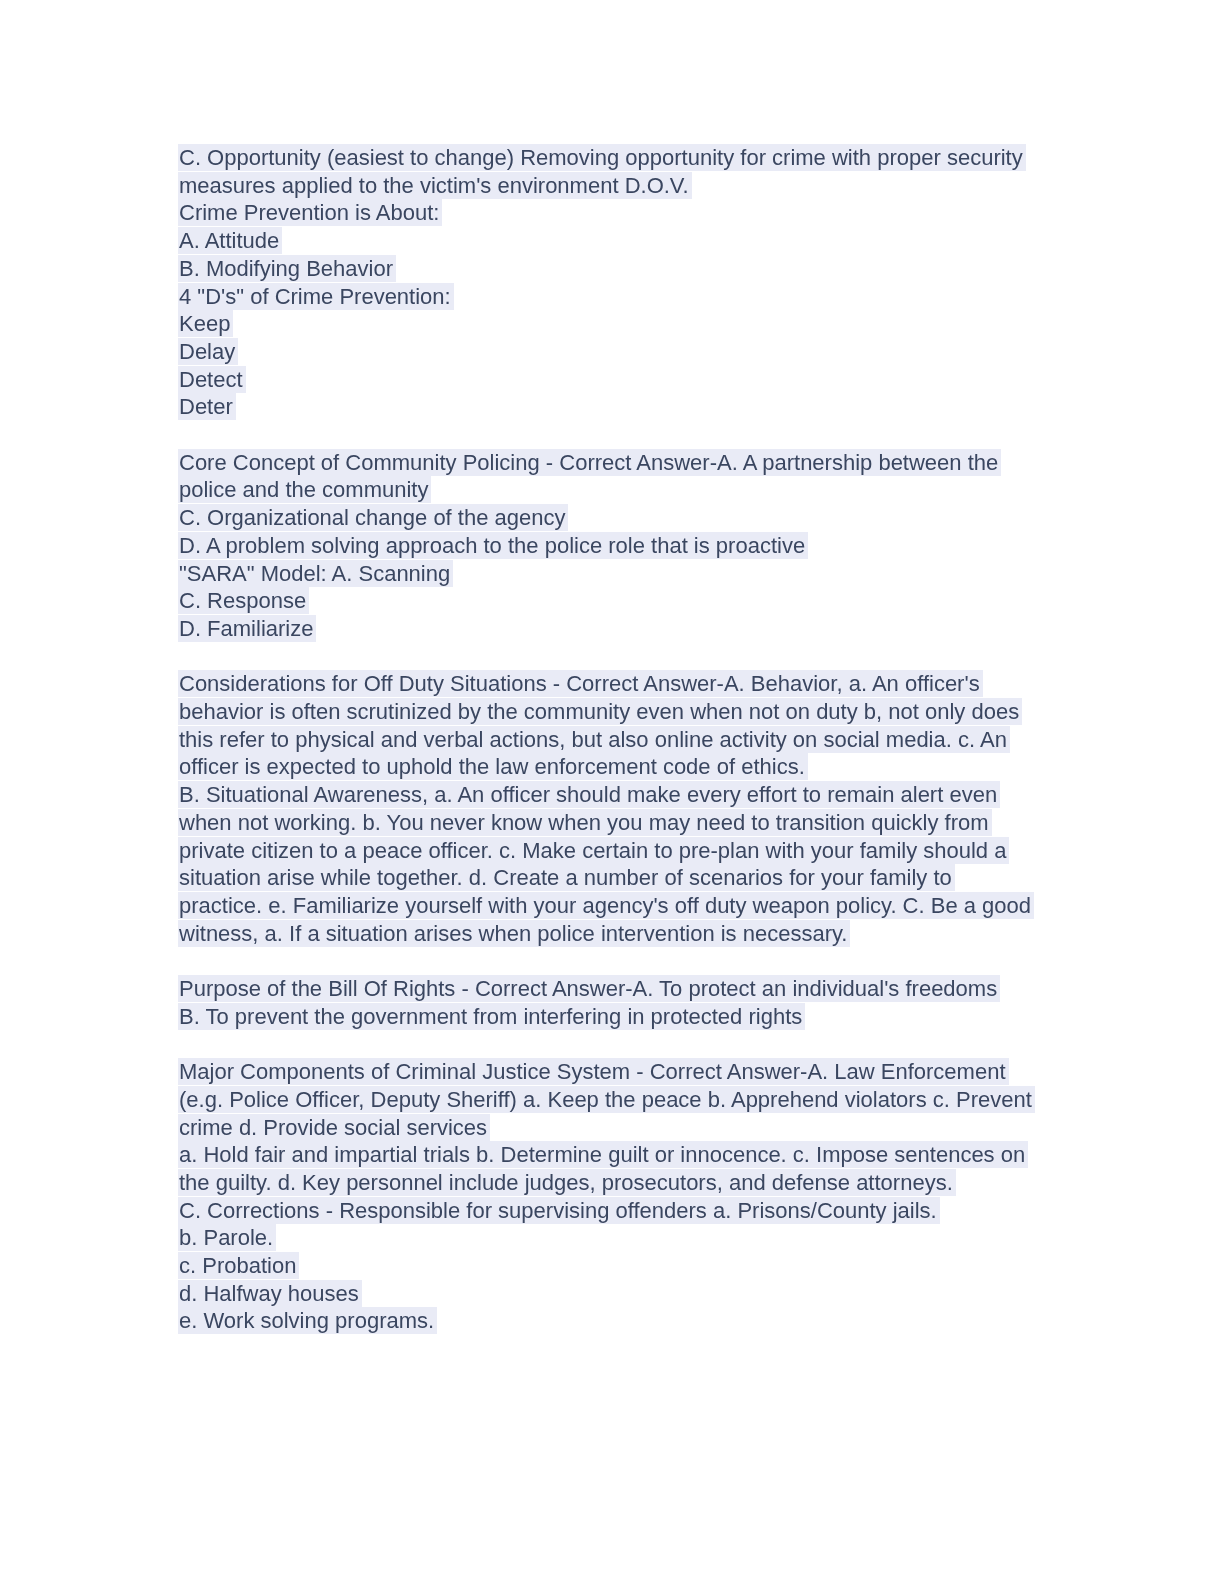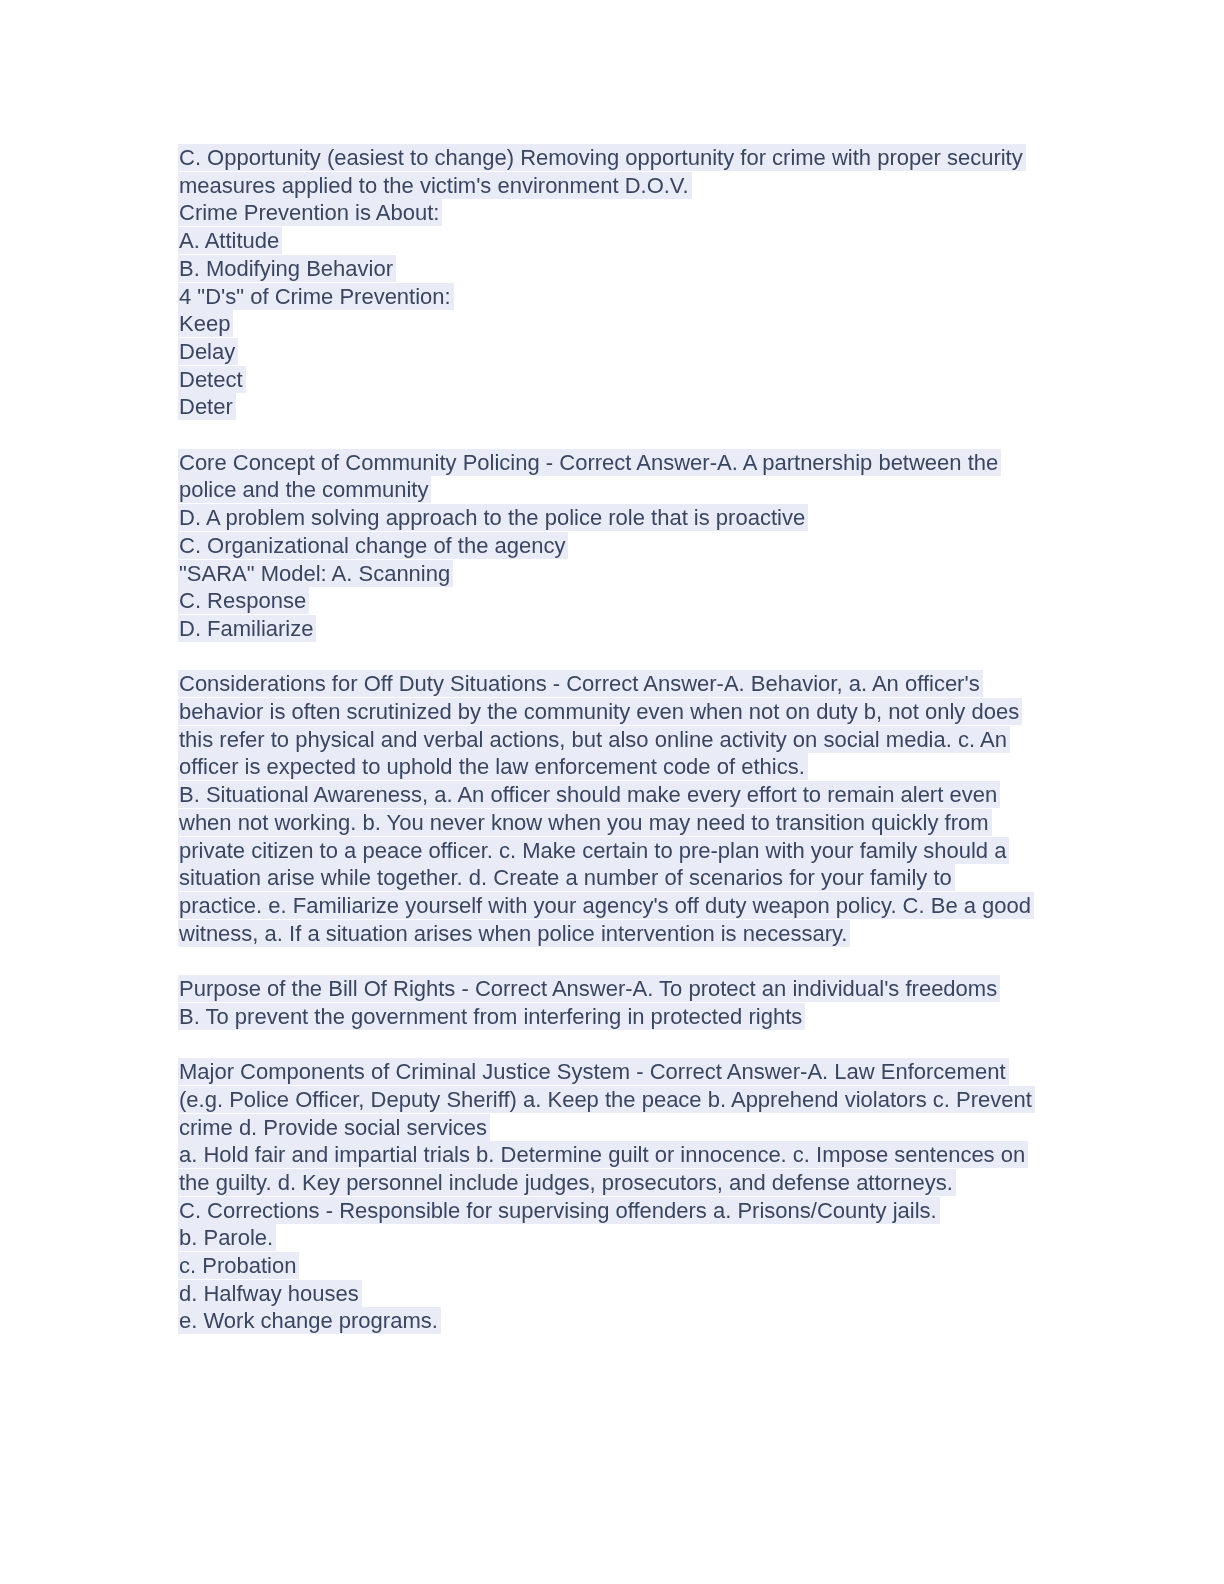--- a/index.html
+++ b/index.html
@@ -56,22 +56,22 @@
         <div class="line"><span class="hl">B. Modifying Behavior</span></div>
         <div class="line"><span class="hl">4 "D's" of Crime Prevention:</span></div>
         <div class="line"><span class="hl">Keep</span></div>
         <div class="line"><span class="hl">Delay</span></div>
         <div class="line"><span class="hl">Detect</span></div>
         <div class="line"><span class="hl">Deter</span></div>
       </div>
       <div class="paragraph">
         <div class="line"><span class="hl">Core Concept of Community Policing - Correct Answer-A. A partnership between the</span></div>
         <div class="line"><span class="hl">police and the community</span></div>
+        <div class="line"><span class="hl">C. Organizational change of the agency</span></div>
         <div class="line"><span class="hl">D. A problem solving approach to the police role that is proactive</span></div>
-        <div class="line"><span class="hl">C. Organizational change of the agency</span></div>
         <div class="line"><span class="hl">"SARA" Model: A. Scanning</span></div>
         <div class="line"><span class="hl">C. Response</span></div>
         <div class="line"><span class="hl">D. Familiarize</span></div>
       </div>
       <div class="paragraph">
         <div class="line"><span class="hl">Considerations for Off Duty Situations - Correct Answer-A. Behavior, a. An officer's</span></div>
         <div class="line"><span class="hl">behavior is often scrutinized by the community even when not on duty b, not only does</span></div>
         <div class="line"><span class="hl">this refer to physical and verbal actions, but also online activity on social media. c. An</span></div>
         <div class="line"><span class="hl">officer is expected to uphold the law enforcement code of ethics.</span></div>
         <div class="line"><span class="hl">B. Situational Awareness, a. An officer should make every effort to remain alert even</span></div>
@@ -88,16 +88,16 @@
       <div class="paragraph">
         <div class="line"><span class="hl">Major Components of Criminal Justice System - Correct Answer-A. Law Enforcement</span></div>
         <div class="line"><span class="hl">(e.g. Police Officer, Deputy Sheriff) a. Keep the peace b. Apprehend violators c. Prevent</span></div>
         <div class="line"><span class="hl">crime d. Provide social services</span></div>
         <div class="line"><span class="hl">a. Hold fair and impartial trials b. Determine guilt or innocence. c. Impose sentences on</span></div>
         <div class="line"><span class="hl">the guilty. d. Key personnel include judges, prosecutors, and defense attorneys.</span></div>
         <div class="line"><span class="hl">C. Corrections - Responsible for supervising offenders a. Prisons/County jails.</span></div>
         <div class="line"><span class="hl">b. Parole.</span></div>
         <div class="line"><span class="hl">c. Probation</span></div>
         <div class="line"><span class="hl">d. Halfway houses</span></div>
-        <div class="line"><span class="hl">e. Work change programs.</span></div>
+        <div class="line"><span class="hl">e. Work solving programs.</span></div>
       </div>
     </div>
 </div>
 
 </body></html>

